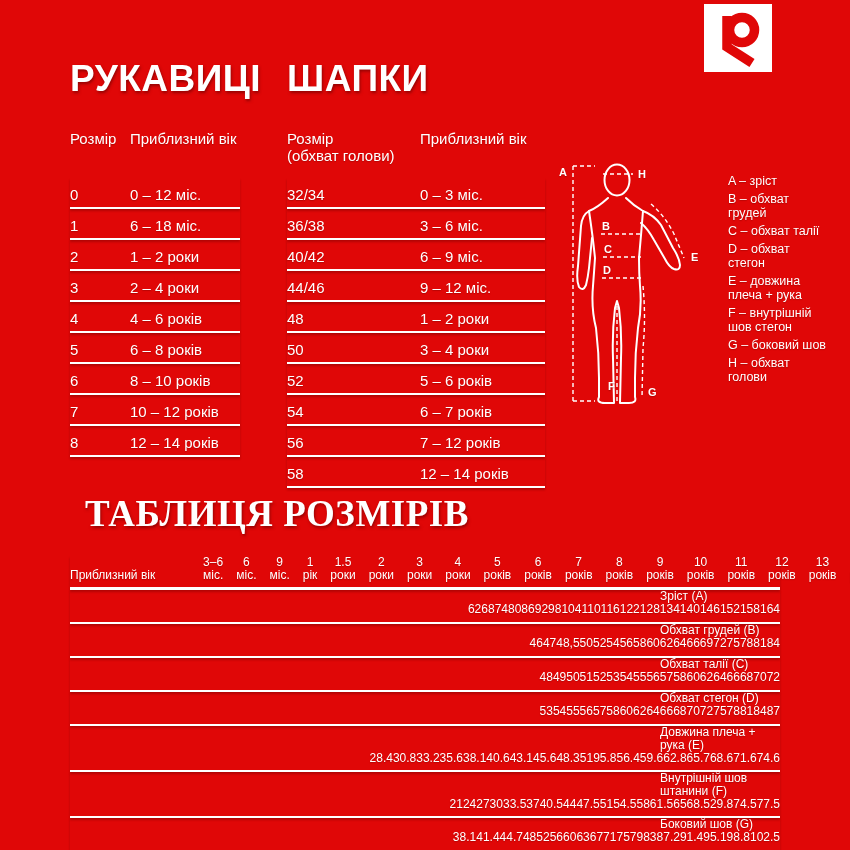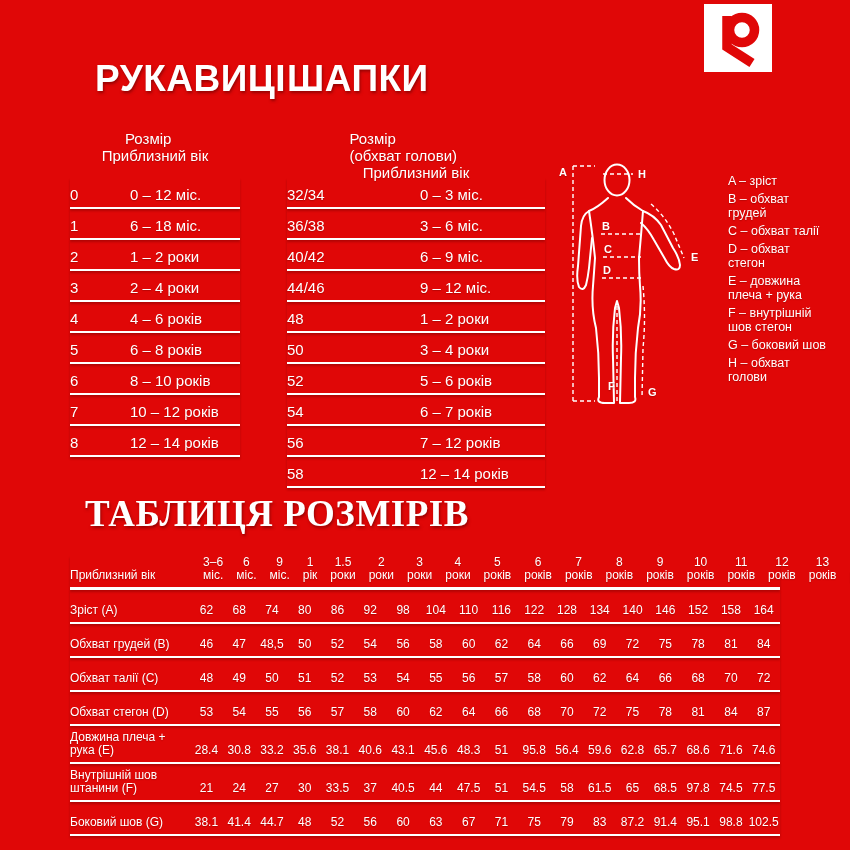--- a/index.html
+++ b/index.html
@@ -16,26 +16,26 @@
   
   .logo{
     position:absolute;left:704px;top:4px;width:68px;height:68px;
     background:#fff;display:flex;align-items:center;justify-content:center;
   }
   
   .title{
     position:absolute;margin:0;font-size:37px;font-weight:700;letter-spacing:.5px;
     text-shadow:1px 2px 3px rgba(90,0,0,.55);white-space:nowrap;
   }
-  #t-mittens{left:70px;top:58px;margin-left:25px;}
+  #t-mittens{left:70px;top:58px;}
   #t-hats{left:287px;top:58px;}
   #t-chart{left:85px;top:492px;font-family:Liberation Serif, serif;}
   
   .mini{position:absolute;font-size:15px;line-height:17px;}
-  .mini .head{display:flex;height:48px;align-items:center;flex-direction:column;}
+  .mini .head{display:flex;height:48px;align-items:flex-start;}
   .mini .row{display:flex;align-items:flex-end;height:25px;padding-bottom:4px;
     border-bottom:2px solid #fff;box-shadow:0 2px 2px rgba(110,0,0,.4);}
   #mittens{left:70px;top:130px;width:170px;}
   #mittens .c1{width:60px;flex:none;}
   #mittens .c2{flex:1;}
   #hats{left:287px;top:130px;width:258px;}
   #hats .c1{width:133px;flex:none;}
   #hats .c2{flex:1;}
   
   #diagram{position:absolute;left:553px;top:158px;}
@@ -46,21 +46,21 @@
     font-size:12.5px;line-height:14px;}
   #legend .item{margin-bottom:4px;}
   
   #bigtable{position:absolute;left:70px;top:556px;width:710px;font-size:12px;line-height:13px;}
   #bigtable .lbl{width:120px;flex:none;text-align:left;}
   #bigtable .cols{flex:1;display:flex;}
   #bigtable .cols > div{flex:1;text-align:center;}
   .bg-head{display:flex;align-items:flex-end;padding-bottom:5px;
     border-bottom:3px solid #fff;box-shadow:0 2px 2px rgba(110,0,0,.4);}
   .bg-row{display:flex;align-items:flex-end;min-height:27px;padding-bottom:5px;
-    border-bottom:2px solid #fff;box-shadow:0 2px 2px rgba(110,0,0,.4);}
+    border-bottom:2px solid #fff;box-shadow:0 2px 2px rgba(110,0,0,.4);flex-direction:column;}
   .bg-row.tall{min-height:31px;}
   .colh div{text-align:center;margin-left:13px;}
 </style>
 </head>
 <body>
 
 <div class="sheet">
 
   <div class="logo">
     <svg width="68" height="68" viewBox="0 0 68 68">
@@ -576,21 +576,21 @@
               <div>54.5</div>
 
               <div>58</div>
 
               <div>61.5</div>
 
               <div>65</div>
 
               <div>68.5</div>
 
-              <div>97.8</div>
+              <div>29.8</div>
 
               <div>74.5</div>
 
               <div>77.5</div>
             </div>
         </div>
 
         <div class="bg-row">
           <div class="lbl">Боковий шов (G)</div>
           <div class="cols">

